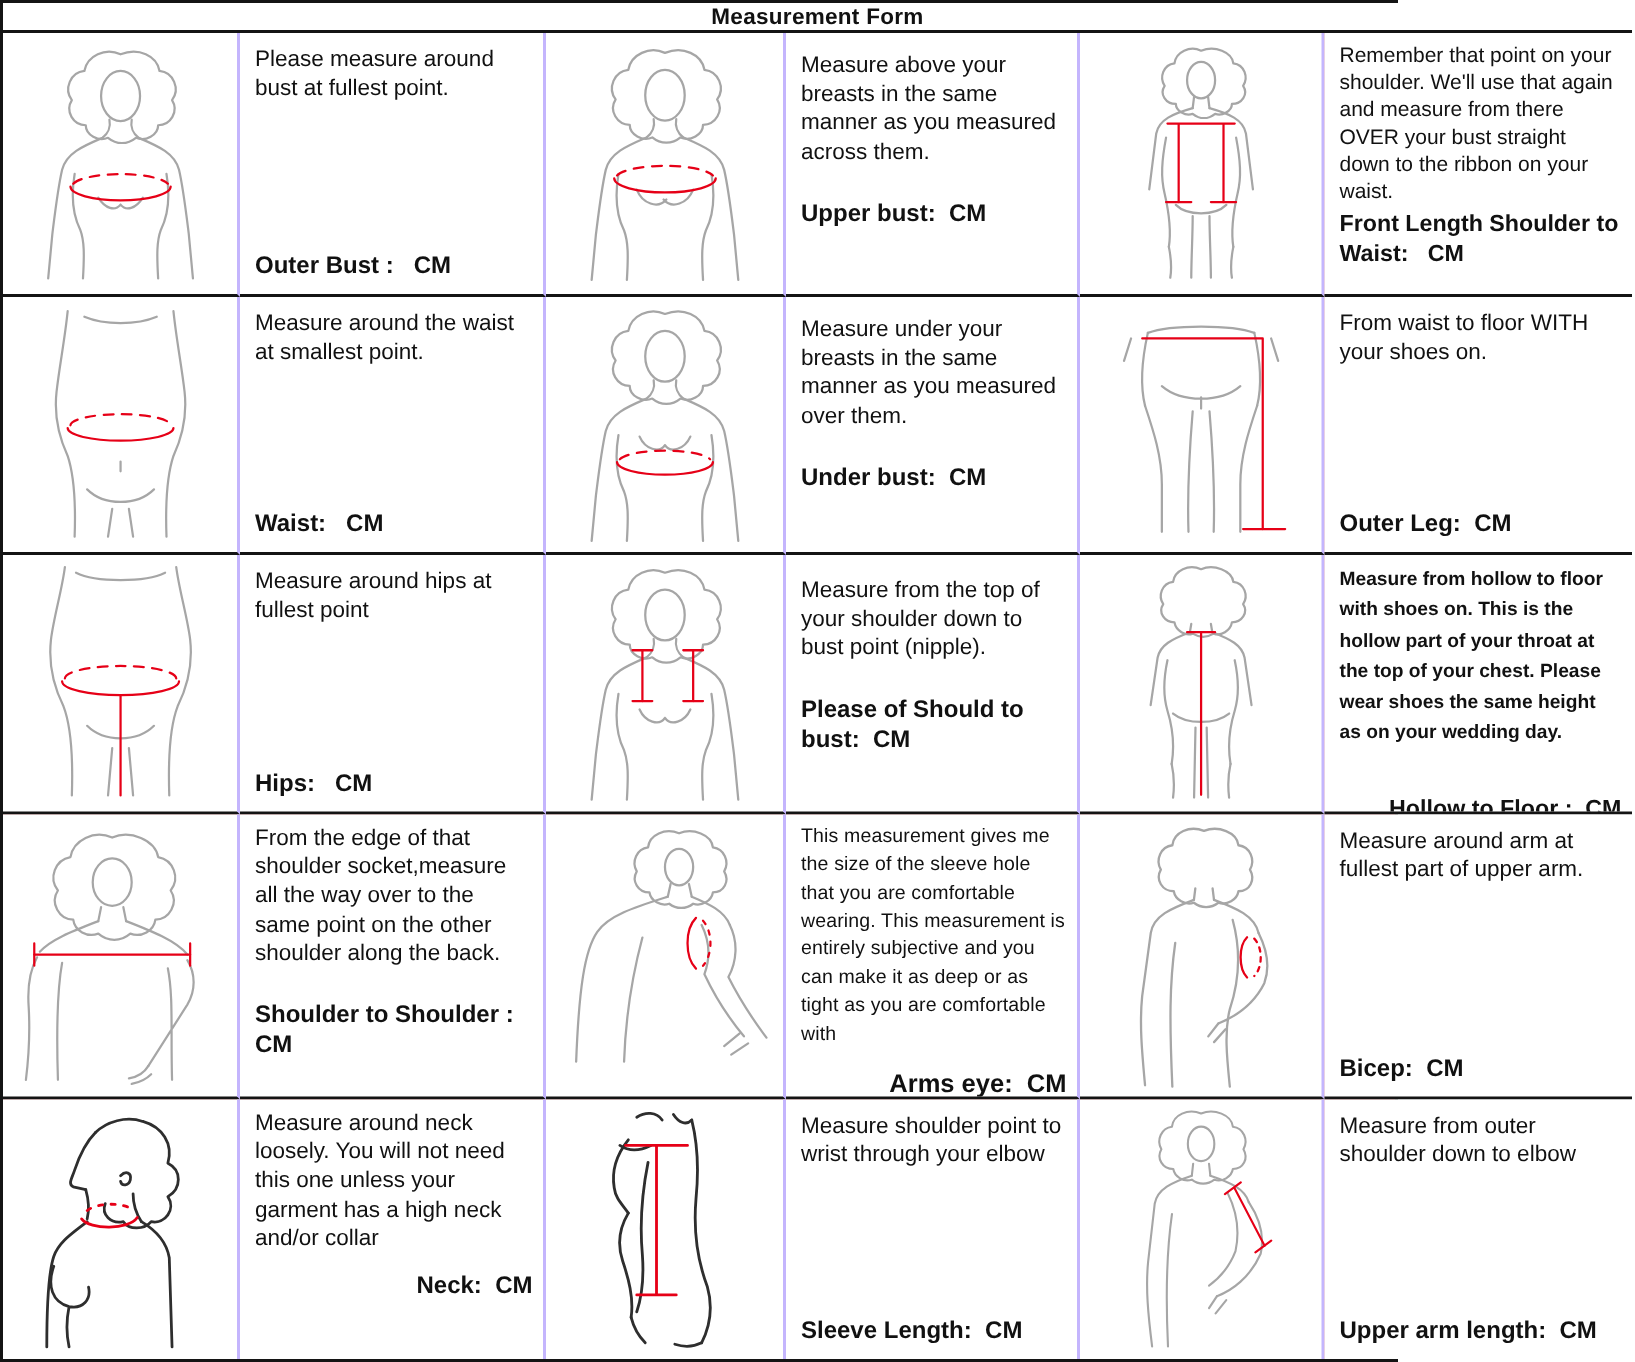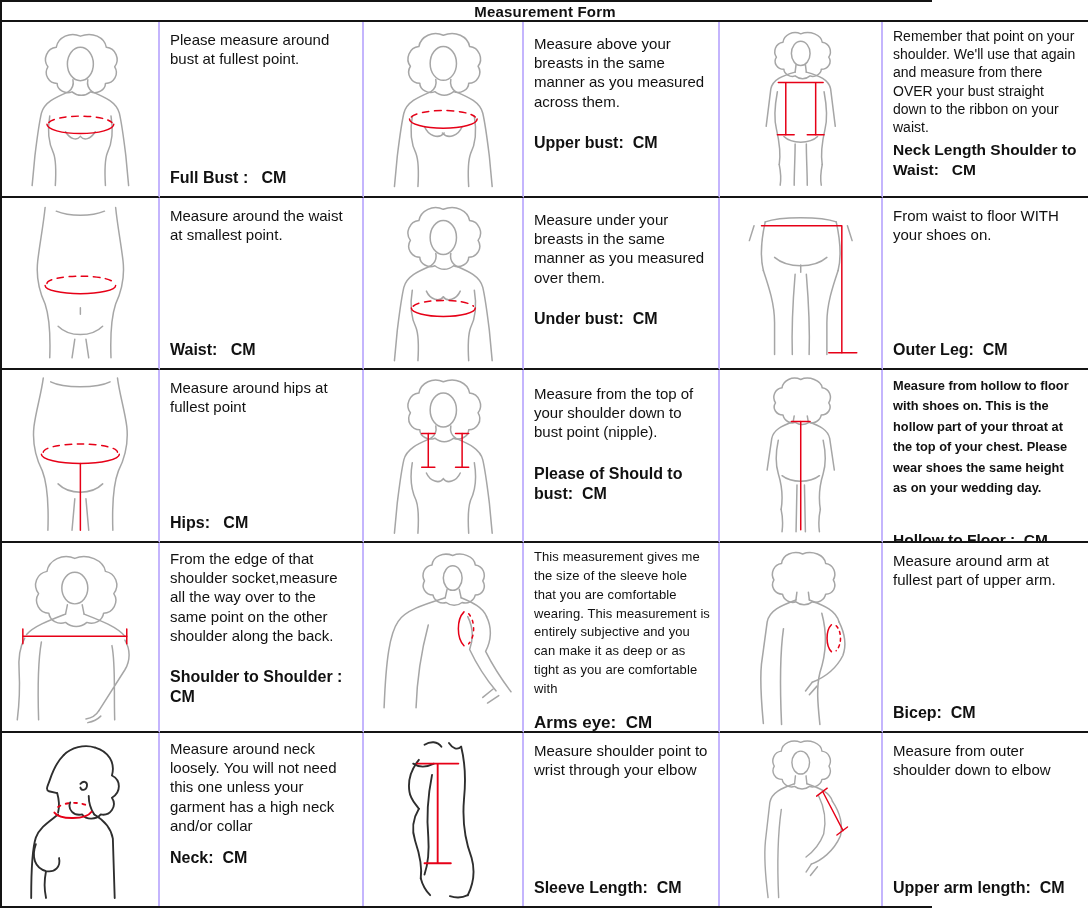--- a/index.html
+++ b/index.html
@@ -12,21 +12,21 @@
   .bb0{border-bottom:none;}
   .title{grid-column:1/-1;border-right:none;display:flex;align-items:center;justify-content:center;
          font-weight:bold;font-size:15px;letter-spacing:.2px;}
   .img{display:flex;align-items:center;justify-content:center;padding:1px;}
   .img svg{display:block;width:94%;height:96%;}
   .txt{padding:8px 7px 8px 10px;display:flex;flex-direction:column;gap:22px;}
   .v-mid{justify-content:space-between;}
   .pt6{padding-top:6px;}
   .pt12{padding-top:12px;}
   .gap-sm{gap:4px;}
-  .gap-md{gap:13px;}
+  .gap-md{gap:13px;align-items:flex-end;}
   .desc{margin:0;font-size:15px;line-height:1.28;}
   .label{margin:0;font-weight:bold;font-size:16px;line-height:1.25;white-space:pre-wrap;}
   .small .desc{font-size:14px;line-height:1.3;}
   .small .label{font-size:15.5px;}
   .smallbold .desc{font-size:12.8px;font-weight:bold;line-height:1.6;}
   .smallbold .label{font-size:15.5px;margin-top:18px;}
   .small2 .desc{font-size:13px;line-height:1.45;letter-spacing:.1px;}
   .small2 .label{font-size:17px;}
   
   .fig path,.fig ellipse{fill:none;stroke:#a6a6a6;stroke-width:1.6;stroke-linecap:round;stroke-linejoin:round;}
@@ -49,21 +49,21 @@
       <path d="M70,54c1,5 -1,10 -5,13 M86,54c-1,5 1,10 5,13"></path>
       <path d="M65,67c-14,6 -26,11 -29,23c-3,13 -5,30 -7,46l-3,32 M91,67c14,6 26,11 29,23c3,13 5,30 7,46l3,32"></path>
       <path d="M45,93c-3,18 -1,30 4,40c3,8 3,18 2,35 M111,93c3,18 1,30 -4,40c-3,8 -3,18 -2,35"></path>
       <path d="M62,110c5,8 12,10 16,5 M94,110c-5,8 -12,10 -16,5"></path>
       <path class="red" stroke-width="3.2" d="M42,102A36,10 0 0 0 114,102"></path>
       <path class="red" stroke-width="3.4" stroke-dasharray="7 6" d="M44,100A35,9 0 0 1 112,100"></path>
     </svg>
   </div>
   <div class="cell txt v-mid">
     <p class="desc">Please measure around bust at fullest point.</p>
-    <p class="label">Full Bust :   CM</p>
+    <p class="label">Outer Bust :   CM</p>
   </div>
   <div class="cell img">
     <svg class="fig" viewBox="0 0 156 170" preserveAspectRatio="xMidYMid meet">
       <path class="fill" d="M78,7c-11,-5 -24,1 -26,12c-10,1 -15,13 -9,21c-5,8 1,18 10,18c0,7 9,12 16,9c6,5 14,5 20,0c7,3 16,-2 16,-9c9,0 15,-10 10,-18c6,-8 1,-20 -9,-21c-2,-11 -15,-17 -28,-12z"></path>
       <ellipse class="fill" cx="78" cy="37" rx="14" ry="18"></ellipse>
       <path d="M70,54c1,5 -1,10 -5,13 M86,54c-1,5 1,10 5,13"></path>
       <path d="M65,67c-14,6 -26,11 -29,23c-3,13 -5,30 -7,46l-3,32 M91,67c14,6 26,11 29,23c3,13 5,30 7,46l3,32"></path>
       <path d="M45,93c-3,18 -1,30 4,40c3,8 3,18 2,35 M111,93c3,18 1,30 -4,40c-3,8 -3,18 -2,35"></path>
       <path d="M58,104c4,10 15,14 21,7 M98,104c-4,10 -15,14 -21,7"></path>
       <path class="red" stroke-width="3.2" d="M42,96A36,10 0 0 0 114,96"></path>
@@ -81,21 +81,21 @@
       <path d="M75,39l-1,8 M85,39l1,8"></path>
       <path d="M74,47c-14,4 -24,8 -26,18l-5,40 M86,47c14,4 24,8 26,18l5,40"></path>
       <path d="M55,68c-3,16 -4,28 -1,40c3,13 5,25 3,38 M105,68c3,16 4,28 1,40c-3,13 -5,25 -3,38"></path>
       <path d="M57,146c2,10 2,16 1,22 M103,146c-2,10 -2,16 -1,22 M74,124c0,15 -1,30 -1,44 M86,124c0,15 1,30 1,44 M62,116c8,8 28,8 36,0"></path>
       <path class="red" stroke-width="3.4" d="M56,58L104,58 M64,58L64,114 M96,58L96,114"></path>
       <path class="red" stroke-width="3" d="M55,114L73,114 M87,114L105,114"></path>
     </svg>
   </div>
   <div class="cell txt br0 gap-sm small" style="padding-top:5px">
     <p class="desc">Remember that point on your shoulder. We'll use that again and measure from there OVER your bust straight down to the ribbon on your waist.</p>
-    <p class="label">Neck Length Shoulder to Waist:   CM</p>
+    <p class="label">Front Length Shoulder to Waist:   CM</p>
   </div>
 
   <div class="cell img">
     <svg class="fig" viewBox="0 0 156 170" preserveAspectRatio="xMidYMid meet">
       <path d="M52,8c14,6 38,6 52,0"></path>
       <path d="M40,4c-2,20 -6,40 -8,58c-2,18 2,33 8,46c4,12 6,30 5,58 M116,4c2,20 6,40 8,58c2,18 -2,33 -8,46c-4,12 -6,30 -5,58"></path>
       <path d="M78,112l0,7 M54,132c12,12 36,12 48,0 M72,146l-3,20 M84,146l3,20"></path>
       <path class="red" stroke-width="3" d="M40,88A38,9 0 0 0 116,88"></path>
       <path class="red" stroke-width="3.2" stroke-dasharray="7 6" d="M42,86A36,8 0 0 1 114,86"></path>
     </svg>

